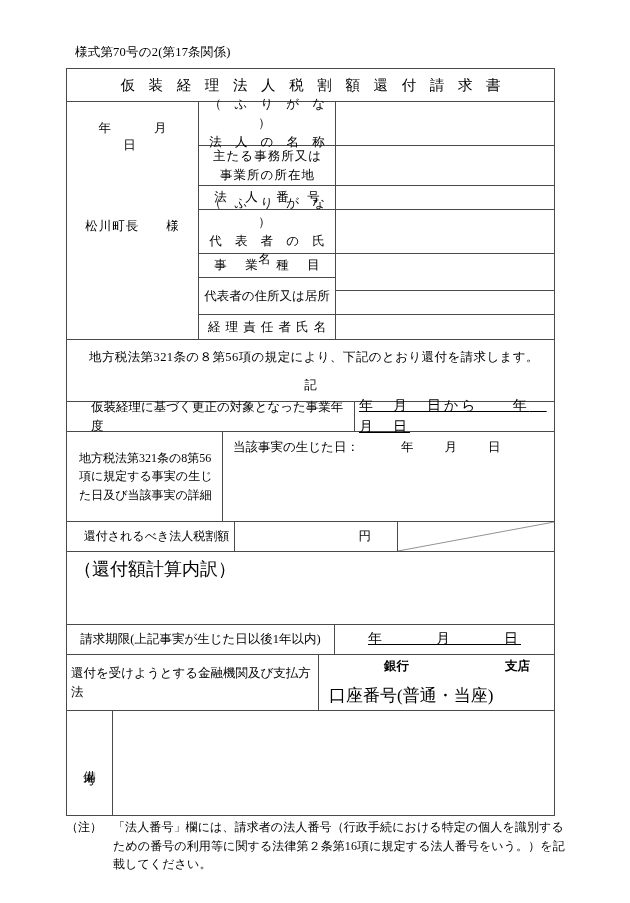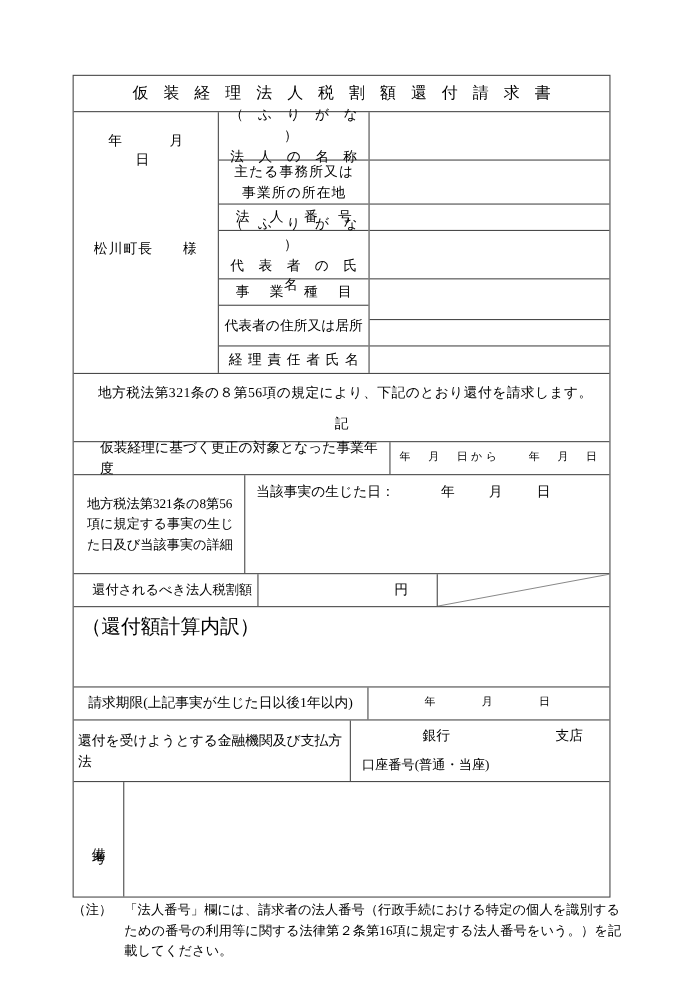--- a/index.html
+++ b/index.html
@@ -144,22 +144,23 @@
     text-align: center;
     margin-top: 11px;
   }
 
   
   .lbl-left {
     justify-content: center;
     font-size: 12.5px;
   }
   .date-span {
-    font-size: 10px;
+    font-size: 14px;
     letter-spacing: 3px;
+    text-decoration: underline;
   }
 
   .fy-row { height: 30px; }
   .fy-lbl { width: 268px; margin-left: 20px; }
   .fy-val { flex: 1; }
 
   
   .ev-row { height: 90px; }
   .ev-lbl {
     width: 156px;
@@ -221,23 +222,24 @@
     justify-content: center;
     padding: 0;
   }
   .bk-line1 {
     font-size: 12.5px;
     display: flex;
     padding: 0 24px 0 0;
     justify-content: flex-end;
     gap: 96px;
     margin-bottom: 9px;
+    font-weight: bold;
   }
   .bk-line2 {
-    font-size: 12px;
+    font-size: 17px;
     padding-left: 10px;
   }
 
   
   .rm-row { height: 104px; }
   .rm-lbl {
     width: 46px;
     font-size: 12.5px;
     writing-mode: vertical-rl;
     text-orientation: upright;
@@ -259,20 +261,21 @@
     align-items: flex-start;
   }
   .note-mark { white-space: nowrap; padding-right: 11px; }
   .note-text { flex: 1; letter-spacing: 0.1px; }
 </style>
 </head>
 <body>
 
 <div class="page">
 
+  <div class="form-no">様式第70号の2(第17条関係)</div>
 
   <div class="frame">
 
     <div class="row title-row">
       <div class="cell title">仮 装 経 理 法 人 税 割 額 還 付 請 求 書</div>
     </div>
 
     <div class="applicant">
       <div class="addr-col">
         <div class="date-line">年　　月　　日</div>

